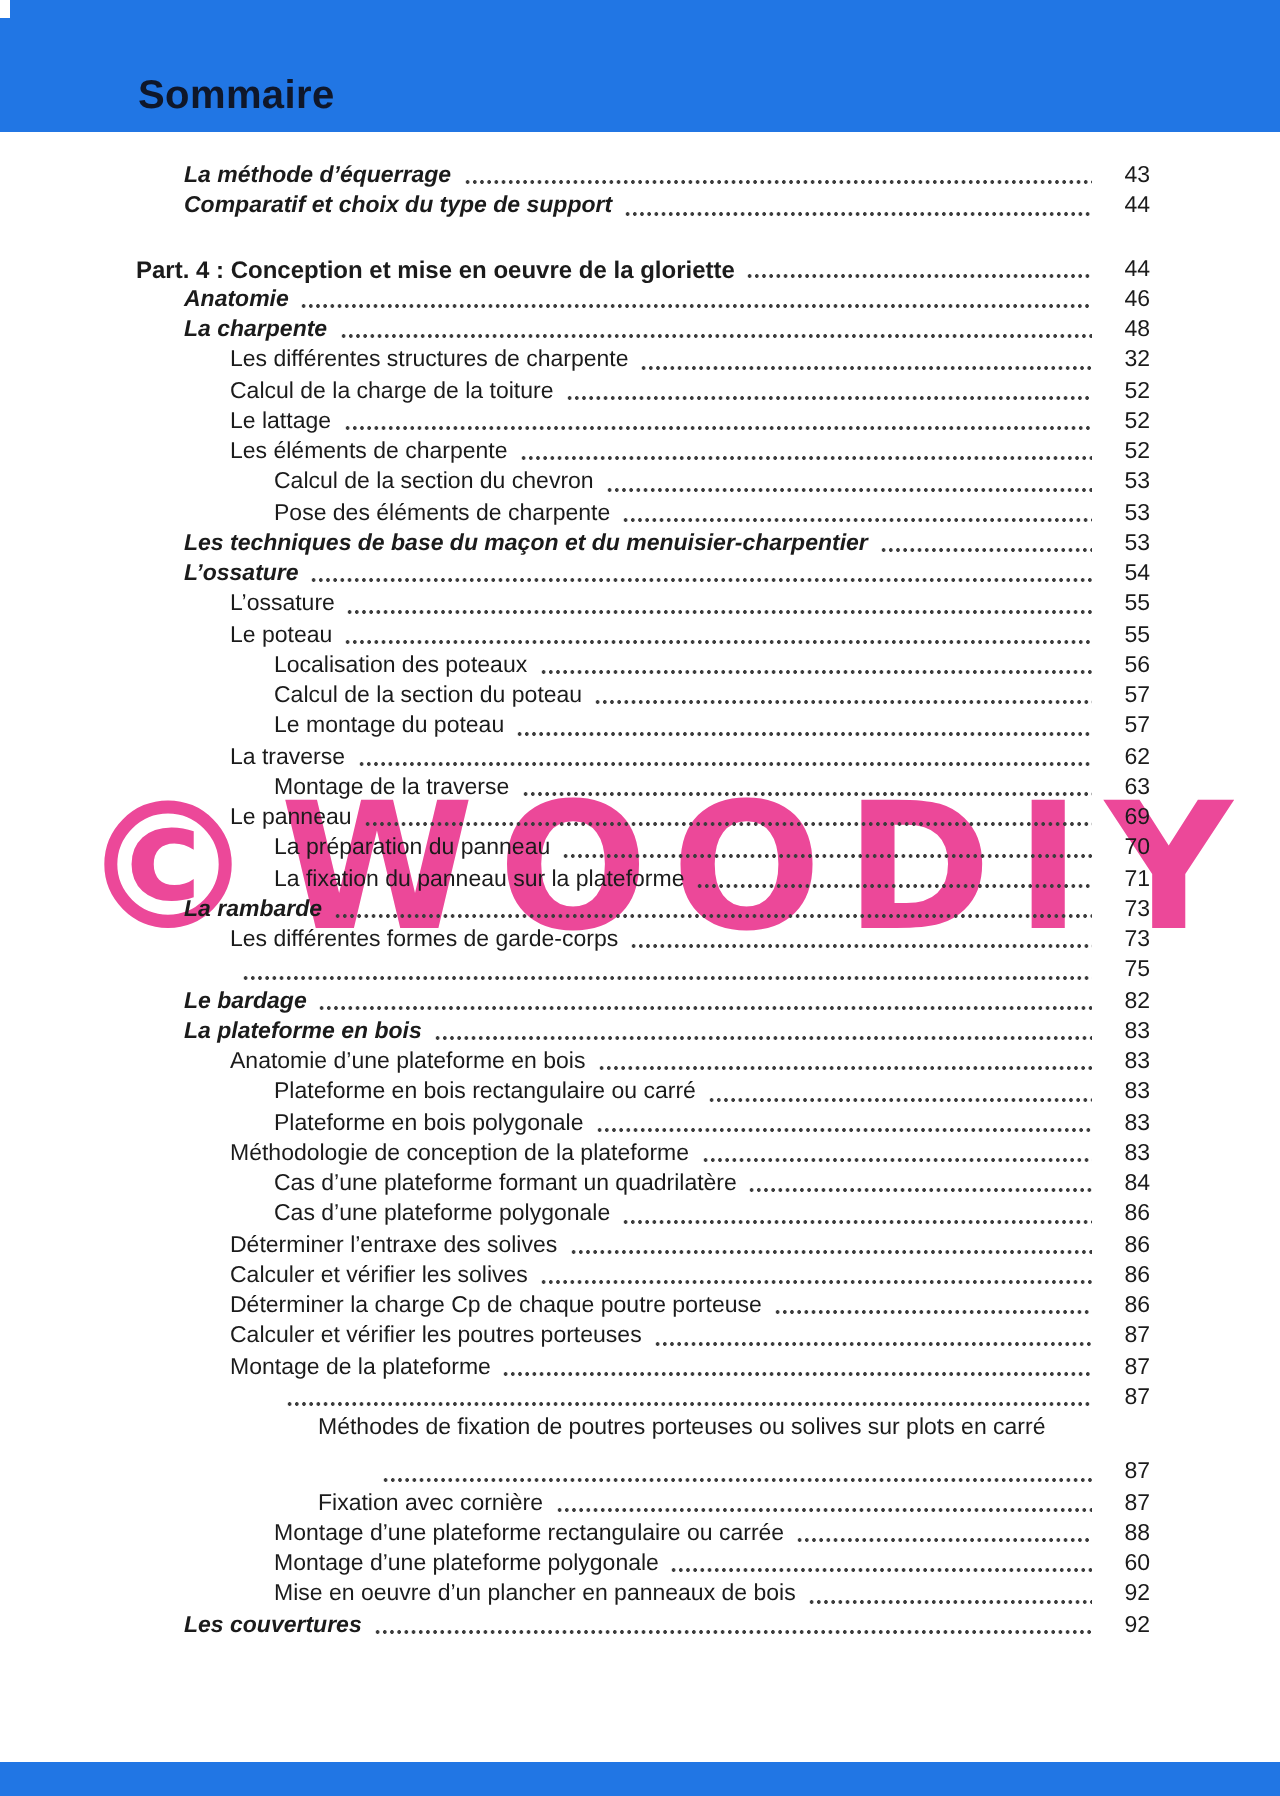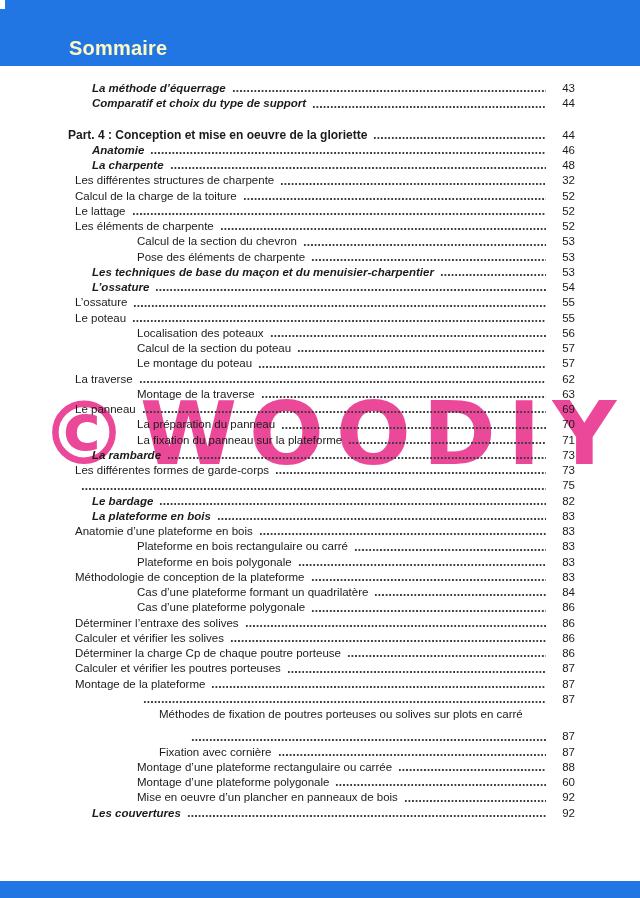--- a/index.html
+++ b/index.html
@@ -11,21 +11,21 @@
   }
   .topbar{
     position:absolute;top:0;left:0;width:640px;height:66px;
     background:#2176e4;z-index:3;
   }
   .corner-notch{
     position:absolute;top:0;left:0;width:5px;height:9px;background:#ffffff;z-index:4;
   }
   .topbar h1{
     margin:0;padding:37px 0 0 69px;
-    color:#fef9c3;font-size:20px;font-weight:700;letter-spacing:0.2px;
+    color:#0f172a;font-size:20px;font-weight:700;letter-spacing:0.2px;
     font-family:"Liberation Sans", sans-serif;
   }
   .bottombar{
     position:absolute;bottom:0;left:0;width:640px;height:17px;
     background:#2176e4;z-index:3;
   }
   .watermark{
     position:absolute;top:390px;left:40px;z-index:0;
     font-family:"DejaVu Sans", sans-serif;
     font-size:88px;font-weight:900;letter-spacing:12px;
@@ -50,21 +50,21 @@
     background-size:3.6px 2px;background-repeat:repeat-x;background-position:0 50%;
   }
   .row .page{
     flex:none;width:24px;text-align:right;
     font-weight:400;font-style:normal;font-size:11.5px;color:#1b1b1b;
   }
   .row.part{padding-left:68px;}
   .row.part .label{font-weight:700;font-size:12px;}
   .row.l1{padding-left:92px;}
   .row.l1 .label{font-weight:700;font-style:italic;}
-  .row.l2{padding-left:75px;}
+  .row.l2{padding-left:115px;}
   .row.l3{padding-left:137px;}
   .row.l4{padding-left:159px;}
   .row.cont{padding-left:185px;}
   .row.gap-before{margin-top:16px;}
   .row.extra-gap{margin-top:7px;}
 </style>
 </head>
 <body>
 
 <div class="corner-notch"></div>

